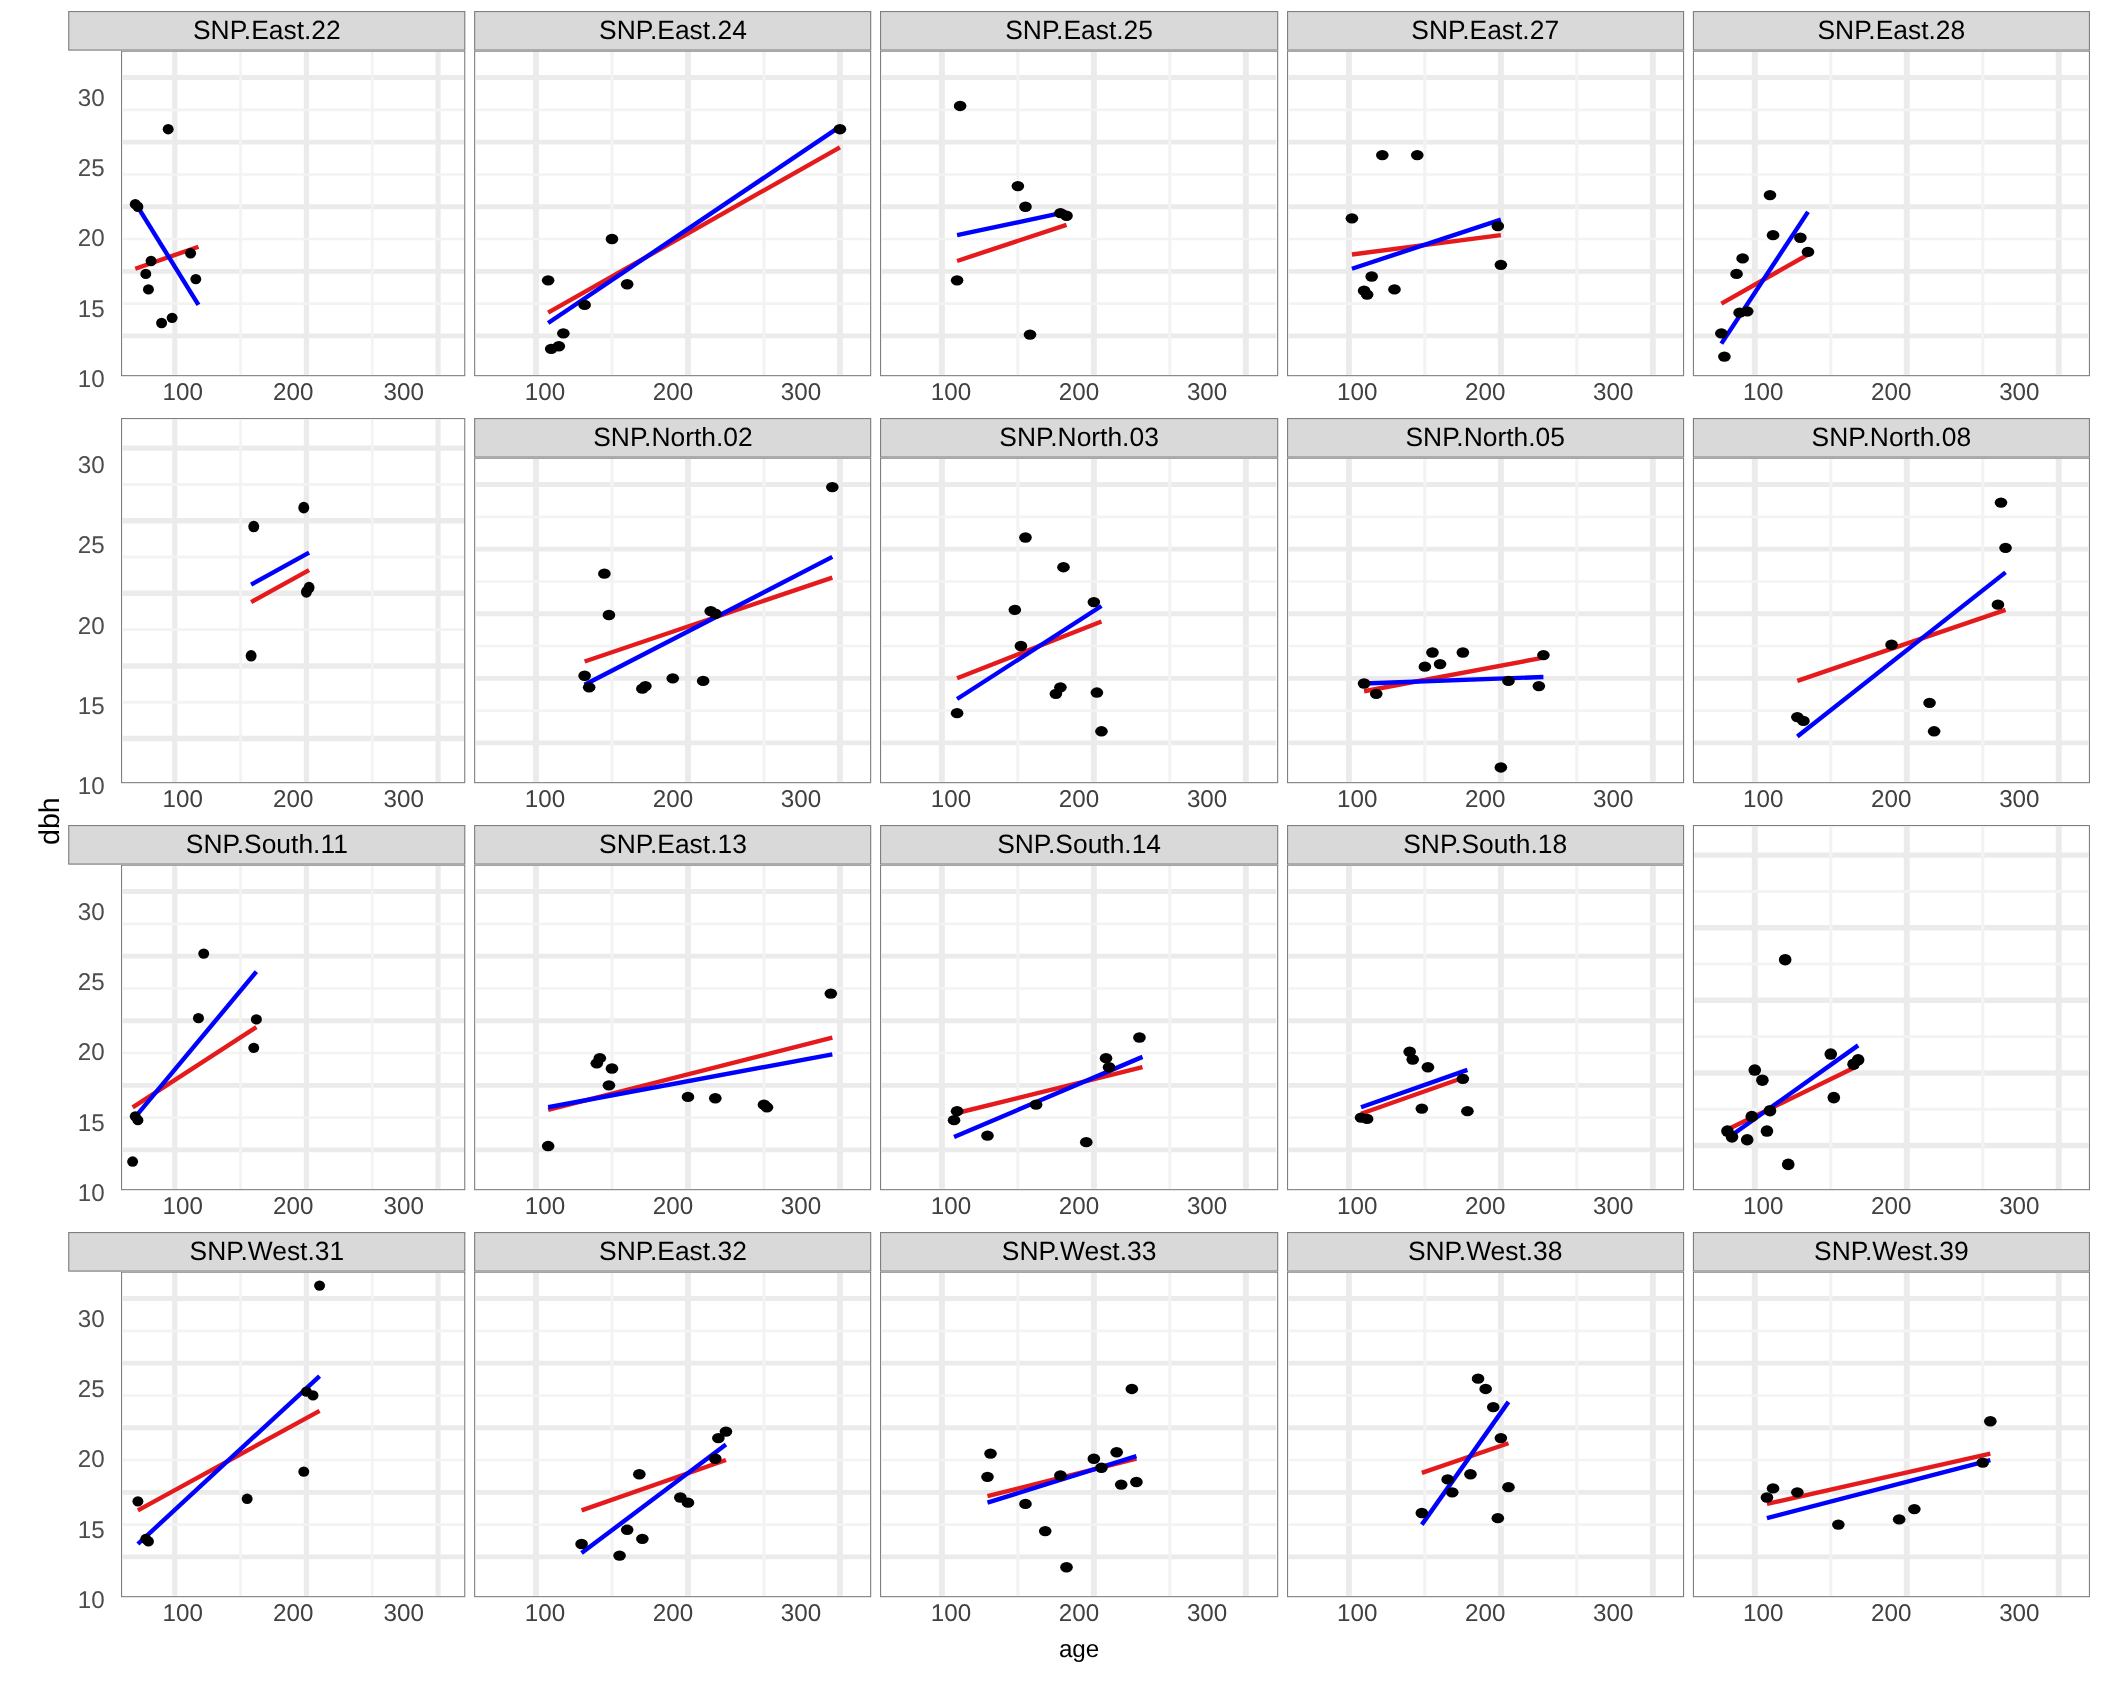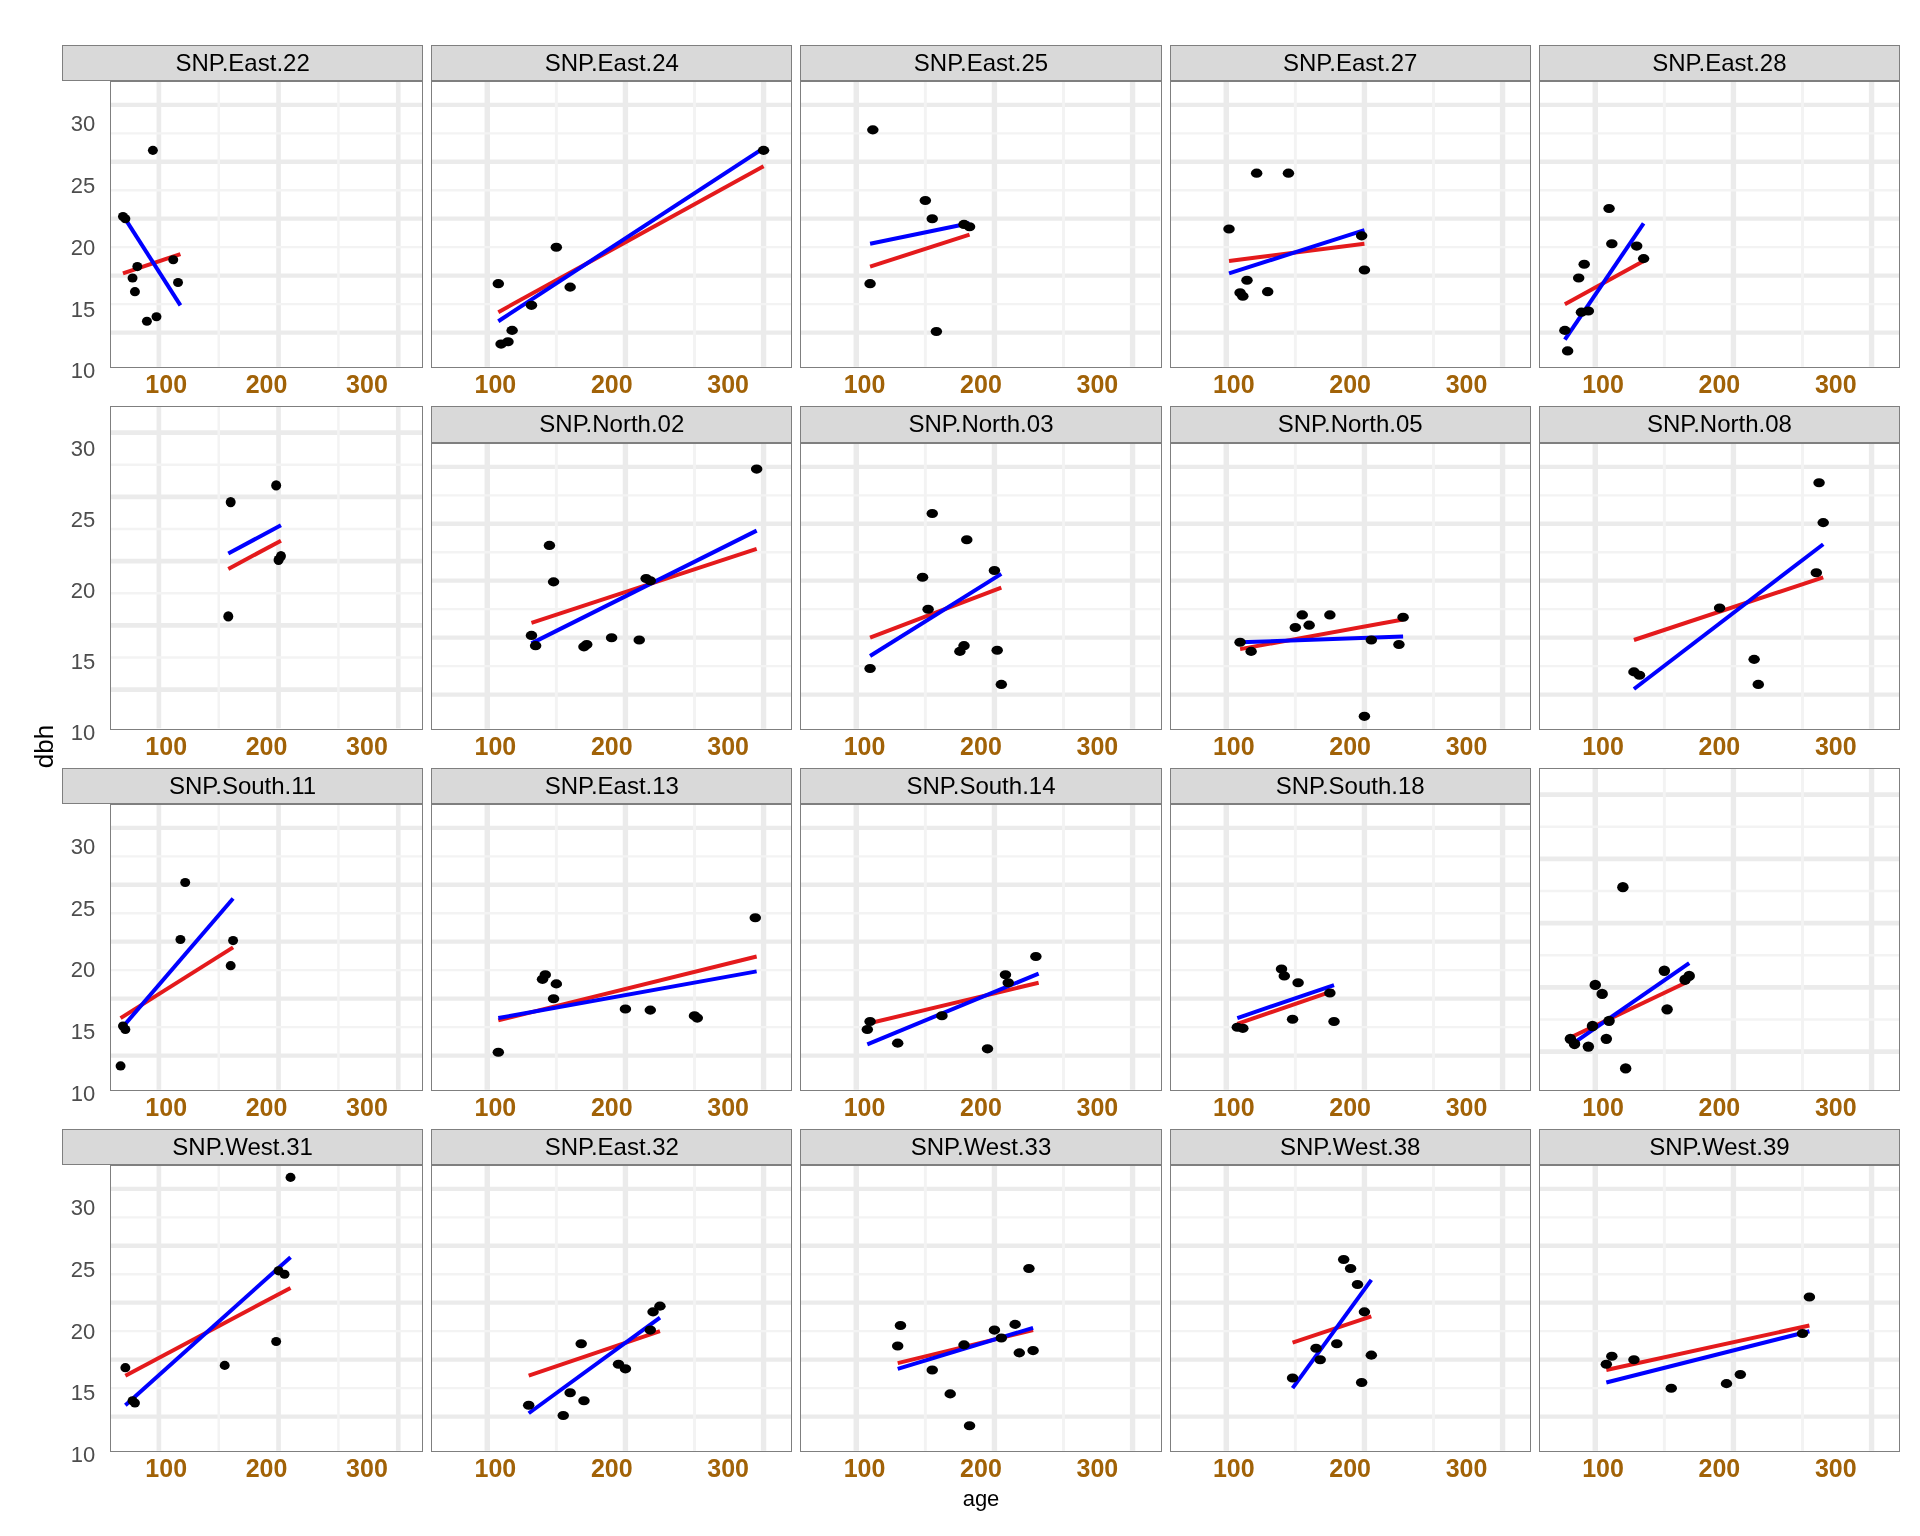--- a/index.html
+++ b/index.html
@@ -1,31 +1,31 @@
 <!DOCTYPE html>
 <html><head>
 <meta charset="utf-8">
 <style>
   html, body { margin: 0; padding: 0; background: #ffffff; font-family: Arial, Helvetica, sans-serif; }
   .chart-wrap { width: 1920px; height: 1536px; box-sizing: border-box; padding: 10px 20px 20px 28px; display: flex; flex-direction: column; }
   .grid-area { flex: 1; display: grid; grid-template-columns: 34px 1fr; grid-template-rows: 1fr 34px; }
   .ylab { grid-column: 1; grid-row: 1; display: flex; align-items: center; justify-content: center; }
   .ylab span { transform: rotate(-90deg); font-size: 26px; color: #000; white-space: nowrap; }
   .xlab { grid-column: 2; grid-row: 2; display: flex; align-items: center; justify-content: center; font-size: 22px; color: #000; }
-  .facets { grid-column: 2; grid-row: 1; display: grid; grid-template-columns: repeat(5, 1fr); grid-template-rows: repeat(4, 1fr); gap: 8px; margin-top: 35px; }
+  .facets { grid-column: 2; grid-row: 1; display: grid; grid-template-columns: repeat(5, 1fr); grid-template-rows: repeat(4, 1fr); gap: 8px; }
   .facet { display: flex; flex-direction: column; }
   .strip { background: #d9d9d9; border: 1px solid #7f7f7f; text-align: center; font-size: 24px; padding: 4px 0; line-height: 1.1; }
   .panel-outer { flex: 1; display: flex; }
   .yticks { width: 48px; display: flex; flex-direction: column; justify-content: space-between; padding: 32px 6px 16px 0; box-sizing: border-box; align-items: center; }
   .yticks div { text-align: right; font-size: 22px; color: #4d4d4d; line-height: 1; }
   .panel-col { flex: 1; display: flex; flex-direction: column; }
   .panel { flex: 1; position: relative; background: #ffffff; border: 1px solid #7f7f7f; overflow: hidden; }
   .panel svg { position: absolute; inset: 0; width: 100%; height: 100%; display: block; }
   .xticks { height: 30px; display: flex; justify-content: space-around; padding: 4px 6px 0 6px; box-sizing: border-box; }
-  .xticks div { font-size: 25px; color: #a16207; line-height: 1; font-weight: bold; }
+  .xticks div { font-size: 22px; color: #404040; line-height: 1; }
   .grid-line { stroke: #ebebeb; stroke-width: 1.5; }
   .grid-minor { stroke: #f3f3f3; stroke-width: 0.8; }
   .pt { fill: #000; stroke: none; }
   .fit-red  { stroke: #e41a1c; stroke-width: 4; fill: none; stroke-linecap: butt; }
   .fit-blue { stroke: #0000ff; stroke-width: 4; fill: none; stroke-linecap: butt; }
 </style>
 </head>
 <body>
 
 <div class="chart-wrap">

